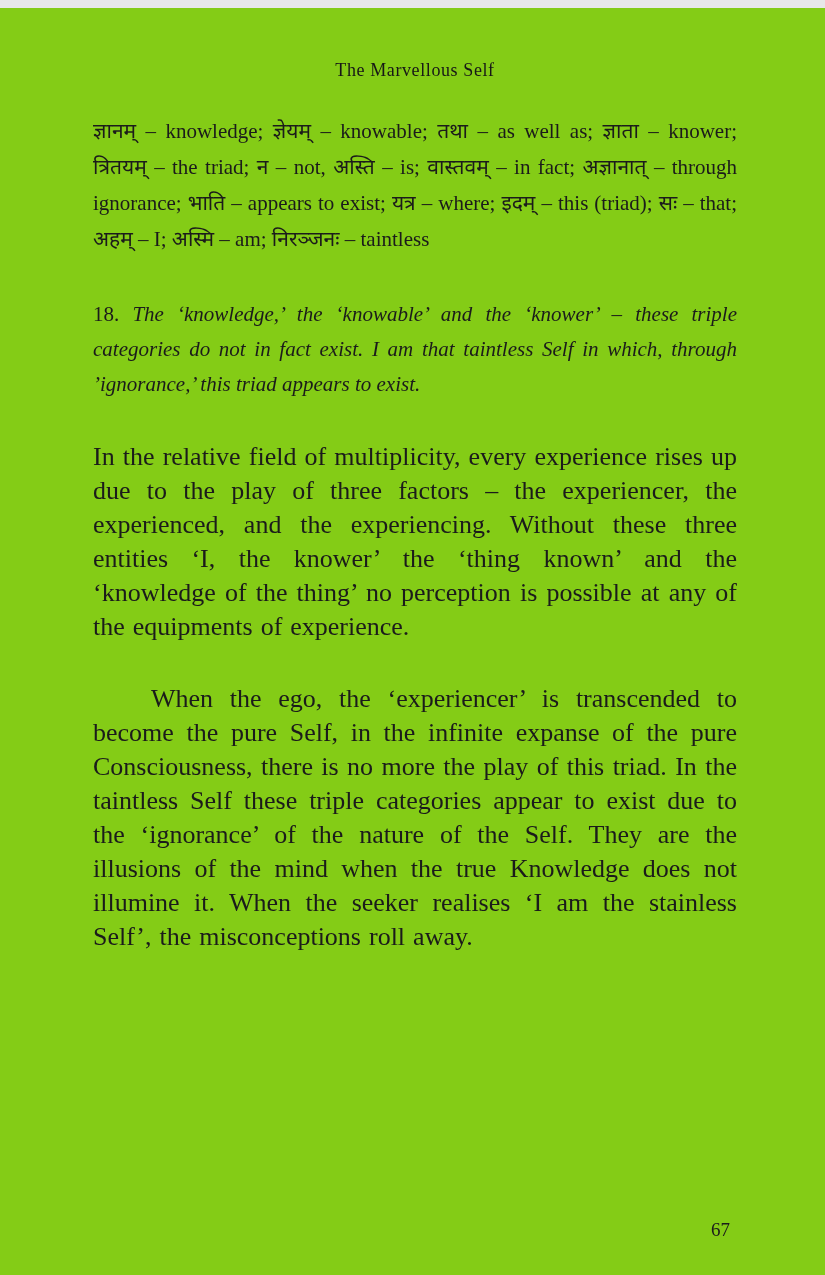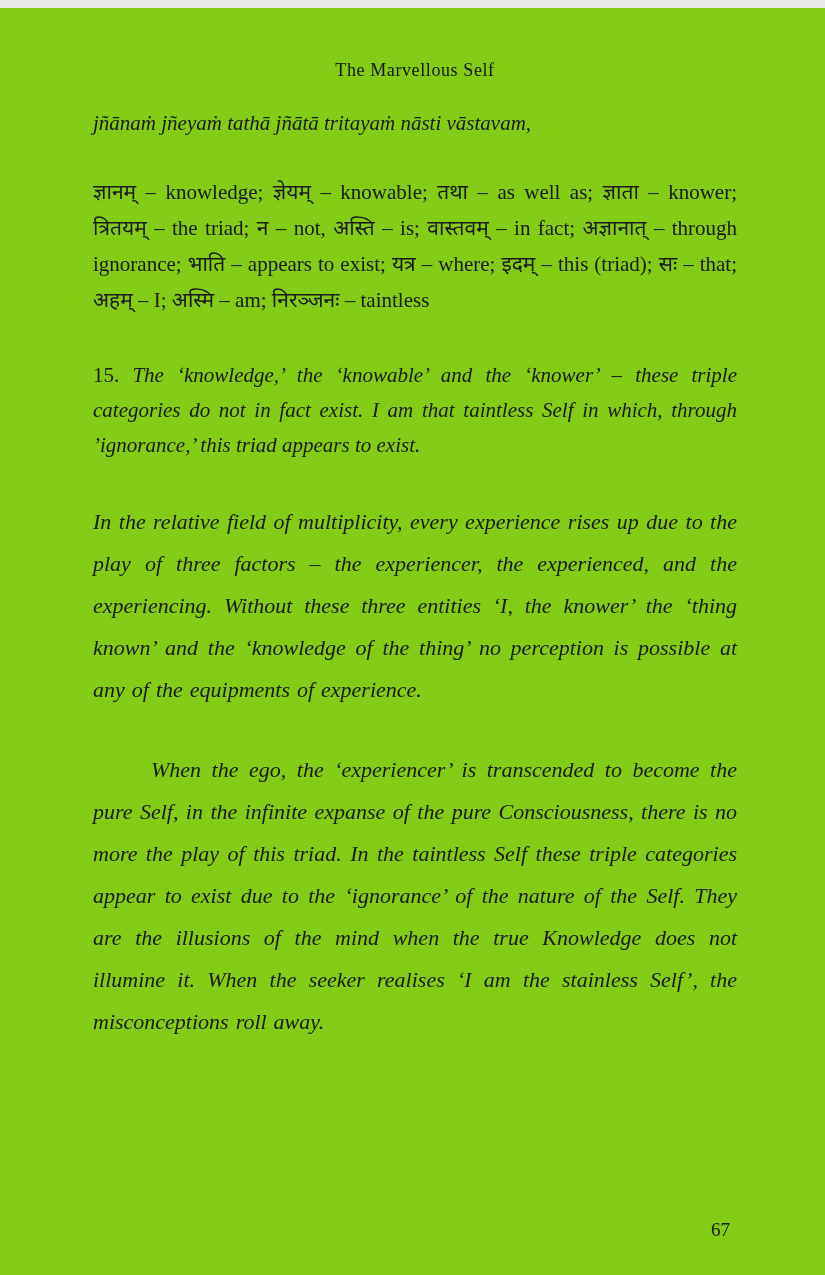--- a/index.html
+++ b/index.html
@@ -46,51 +46,49 @@
   .translation {
     margin: 40px 0 0 0;
     font-style: italic;
     font-size: 21px;
     line-height: 35px;
     text-align: justify;
   }
   .translation .vnum { font-style: normal; }
   .commentary {
     margin: 38px 0 0 0;
-    font-size: 22px;
-    line-height: 42px;
+    font-size: 26px;
+    line-height: 34px;
     text-align: justify;
     word-spacing: 1.5px;
-    font-style: italic;
   }
   .commentary.indent { text-indent: 58px; }
   .folio {
     position: absolute;
     right: 95px;
     bottom: 42px;
     font-size: 19px;
     color: #1b1b1b;
   }
 </style>
 </head>
 <body>
 
 <div class="page">
 
   <div class="running-head">The Marvellous Self</div>
 
 
   <div class="translit">
-    <div>jñānaṁ jñeyaṁ tathā jñātā tritayaṁ nāsti vāstavam,</div>
   </div>
 
   <p class="word-meanings" id="word-meanings"><span class="term" lang="sa">ज्ञानम्</span> – <span>knowledge;</span> <span class="term" lang="sa">ज्ञेयम्</span> – <span>knowable;</span> <span class="term" lang="sa">तथा</span> – <span>as well as;</span> <span class="term" lang="sa">ज्ञाता</span> – <span>knower;</span> <span class="term" lang="sa">त्रितयम्</span> – <span>the triad;</span> <span class="term" lang="sa">न</span> – <span>not,</span> <span class="term" lang="sa">अस्ति</span> – <span>is;</span> <span class="term" lang="sa">वास्तवम्</span> – <span>in fact;</span> <span class="term" lang="sa">अज्ञानात्</span> – <span>through ignorance;</span> <span class="term" lang="sa">भाति</span> – <span>appears to exist;</span> <span class="term" lang="sa">यत्र</span> – <span>where;</span> <span class="term" lang="sa">इदम्</span> – <span>this (triad);</span> <span class="term" lang="sa">सः</span> – <span>that;</span> <span class="term" lang="sa">अहम्</span> – <span>I;</span> <span class="term" lang="sa">अस्मि</span> – <span>am;</span> <span class="term" lang="sa">निरञ्जनः</span> – <span>taintless</span></p>
 
   <p class="translation">
-    <span class="vnum">15.</span>
+    <span class="vnum">18.</span>
     <span class="vtext">The ‘knowledge,’ the ‘knowable’ and the ‘knower’ –  these triple categories do not in fact exist. I am that taintless Self in which, through ’ignorance,’ this triad appears to exist.</span>
   </p>
 
   <p class="commentary">In the relative field of multiplicity, every experience rises up due to the play of three factors – the experiencer, the experienced, and the experiencing. Without these three entities ‘I, the knower’ the ‘thing known’ and the ‘knowledge of the thing’ no perception is possible at any of the equipments of experience.</p>
 
   <p class="commentary indent">When the ego, the ‘experiencer’ is transcended to become the pure Self, in the infinite expanse of the pure Consciousness, there is no more the play of this triad. In the taintless Self these triple categories appear to exist due to the ‘ignorance’ of the nature of the Self. They are the illusions of the mind when the true Knowledge does not illumine it. When the seeker realises ‘I am the stainless Self’, the misconceptions roll away.</p>
 
   <div class="folio">67</div>
 
 </div>

